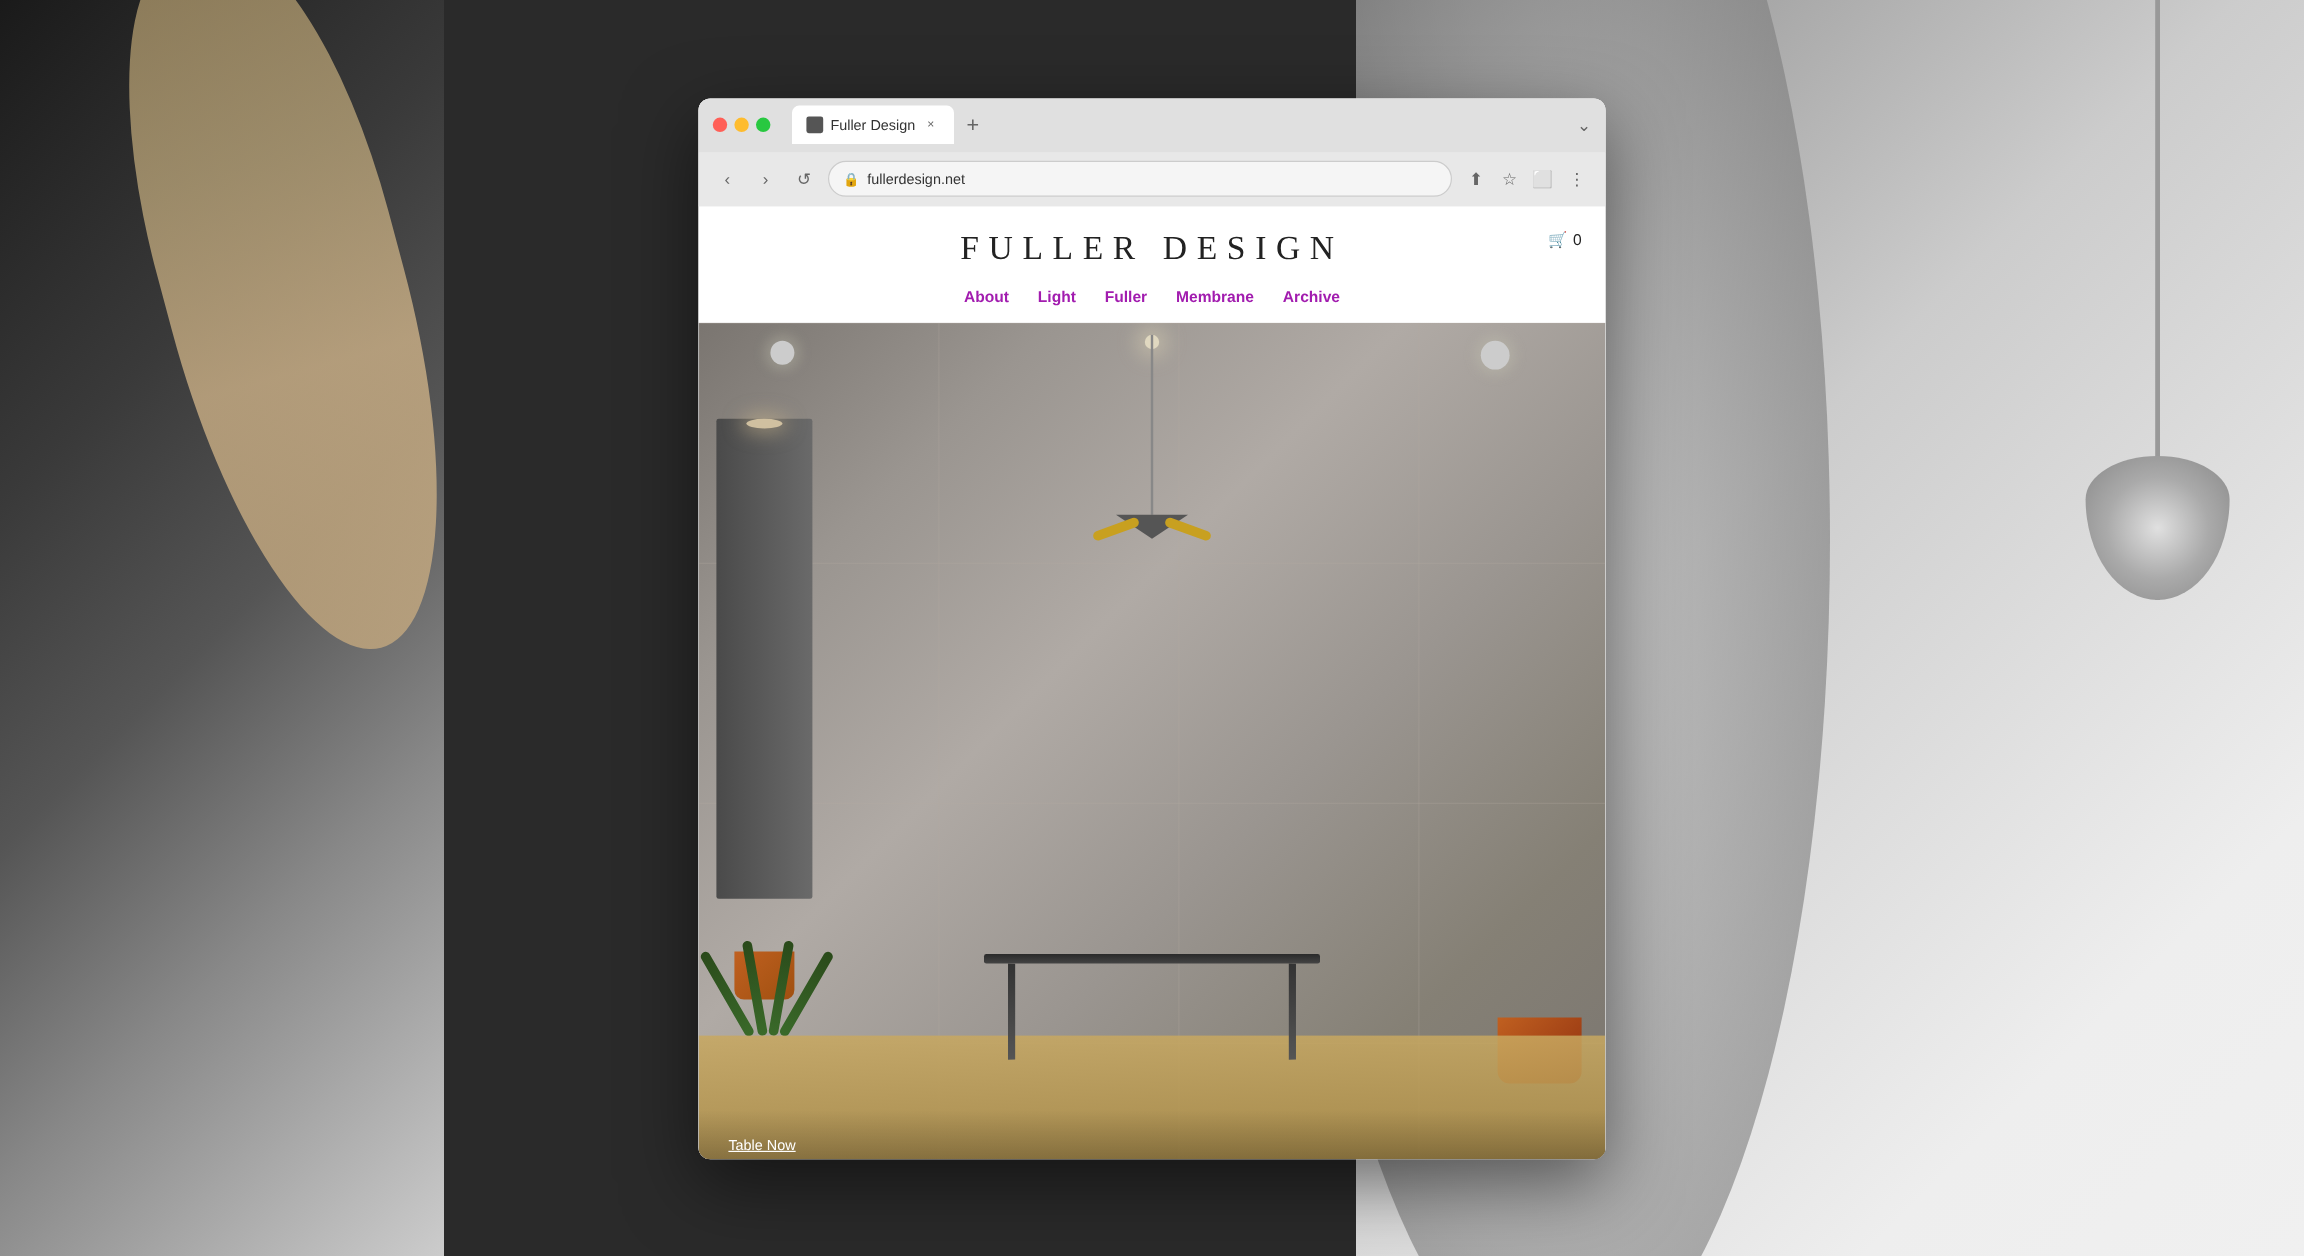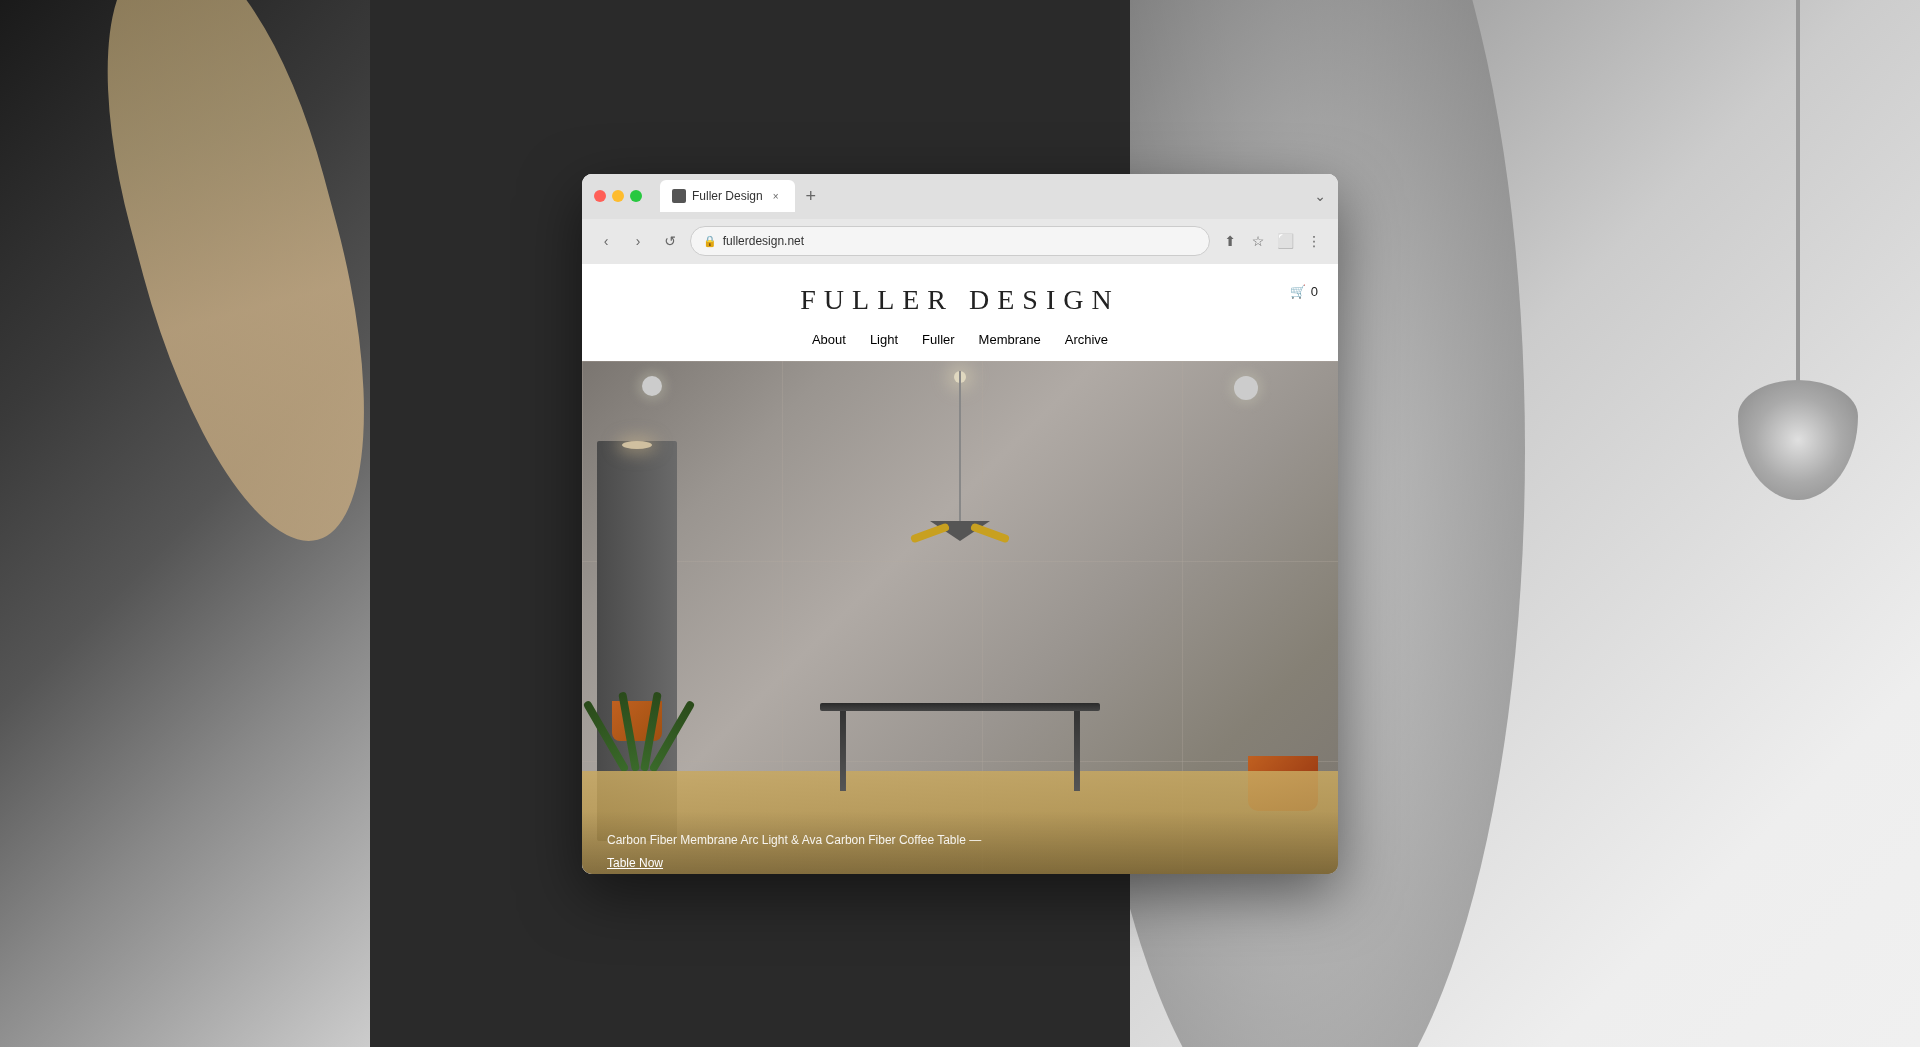--- a/index.html
+++ b/index.html
@@ -81,21 +81,21 @@
       width: 120px;
       height: 120px;
       background: radial-gradient(ellipse, #e0e0e0 0%, #aaa 50%, #888 100%);
       border-radius: 50% 50% 50% 50% / 30% 30% 70% 70%;
     }
 
     
     .browser-window {
       position: relative;
       width: 756px;
-      height: 700px;
+      height: 884px;
       background: #ffffff;
       border-radius: 10px;
       box-shadow: 0 20px 60px rgba(0,0,0,0.5);
       overflow: hidden;
       z-index: 10;
     }
 
     
     .browser-chrome {
       height: 90px;
@@ -265,23 +265,24 @@
     .site-nav {
       display: flex;
       justify-content: center;
       gap: 24px;
       font-size: 13px;
       color: #333;
       padding-bottom: 14px;
     }
 
     .nav-link {
-      color: #000000;
+      color: #a21caf;
       text-decoration: none;
       cursor: pointer;
+      font-weight: bold;
     }
 
     .cart-icon-wrap {
       position: absolute;
       right: 20px;
       top: 20px;
       display: flex;
       align-items: center;
       gap: 4px;
       font-size: 13px;
@@ -653,20 +654,19 @@
 
         <div class="table-obj">
           <div class="table-top"></div>
           <div class="table-legs">
             <div class="table-leg"></div>
             <div class="table-leg"></div>
           </div>
         </div>
 
         <div class="hero-text-overlay">
-          <div class="hero-subtext">Carbon Fiber Membrane Arc Light &amp; Ava Carbon Fiber Coffee Table —</div>
           <a class="hero-shop-link">Table Now</a>
         </div>
       </div>
     </div>
 
   </div>
 </div>
 
 </body></html>

